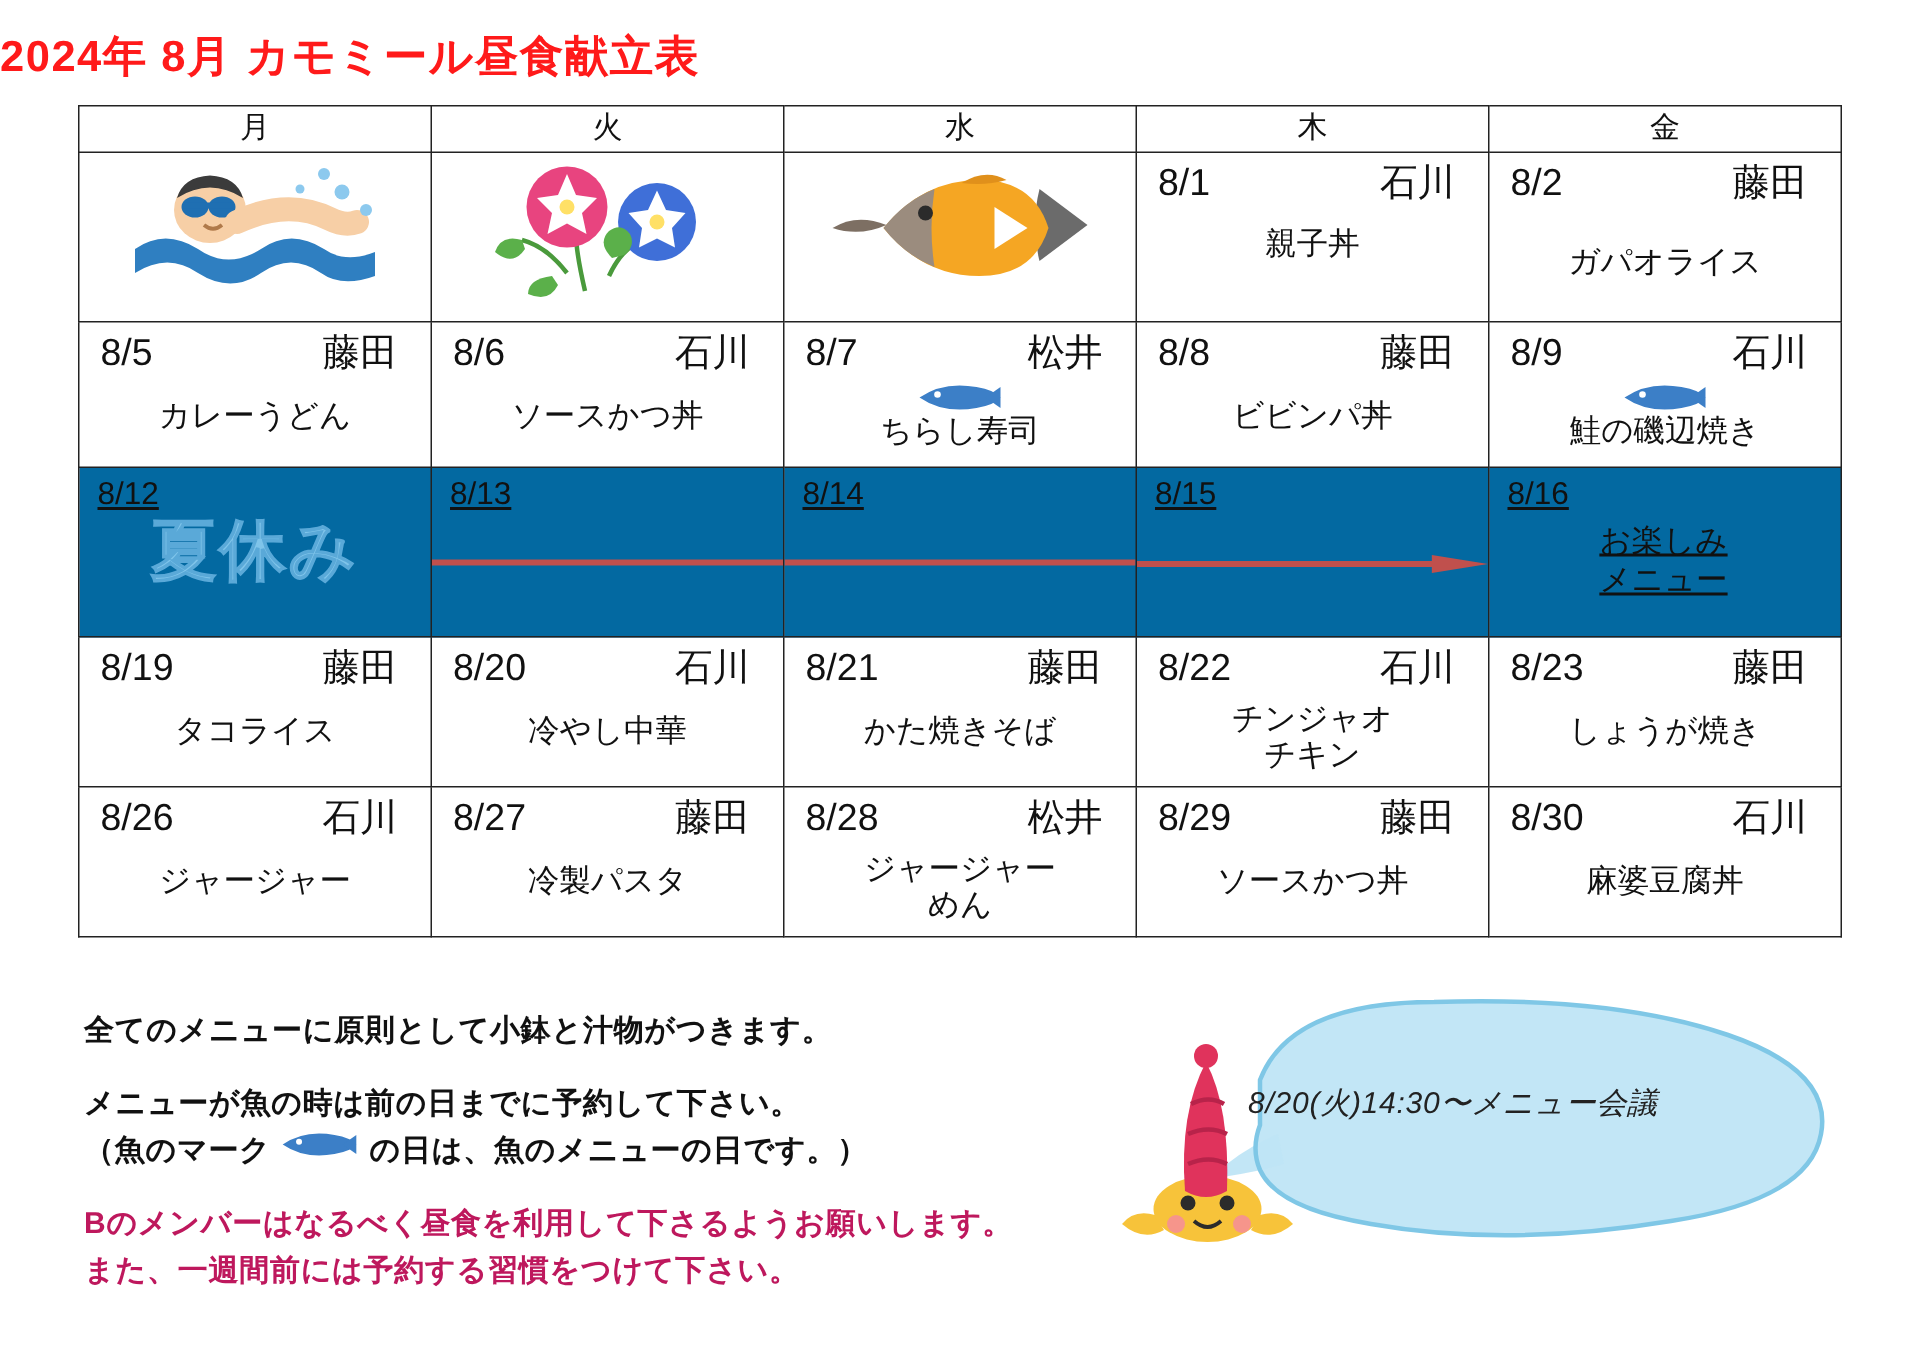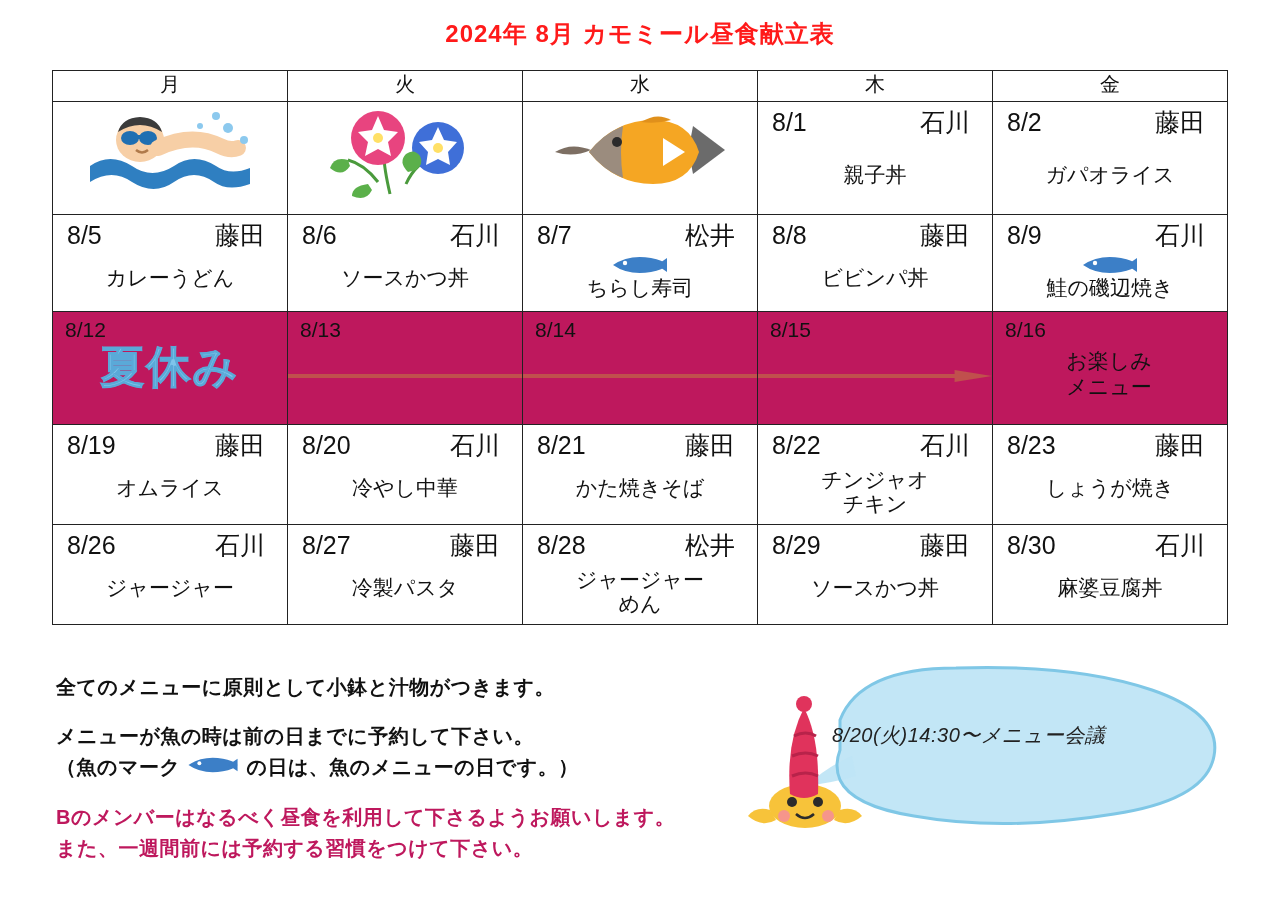--- a/index.html
+++ b/index.html
@@ -15,23 +15,22 @@
     position: relative;
     overflow: hidden;
   }
 
   
   .title {
     position: absolute;
     top: 18px;
     left: 0;
     width: 100%;
-    text-align: center;
     color: #ff1a1a;
-    font-size: 24px;
+    font-size: 29px;
     font-weight: bold;
     letter-spacing: 1px;
   }
 
   
   .cal-wrap {
     position: absolute;
     top: 70px;
     left: 52px;
     width: 1176px;
@@ -54,21 +53,21 @@
     background: #ffffff;
   }
   .cell {
     position: relative;
     height: 100%;
     box-sizing: border-box;
     padding: 6px 8px 8px 8px;
   }
   .row-normal td { height: 96px; }
   .row-pic td { height: 112px; }
-  .row-holiday td { height: 112px; background: #be185d; }
+  .row-holiday td { height: 112px; background: #0369a1; text-decoration: underline; }
 
   .cell-head {
     display: flex;
     justify-content: space-between;
     font-size: 25px;
     line-height: 1.15;
     padding: 0 6px;
     align-items: center;
   }
   .cell-head .date { }
@@ -234,21 +233,21 @@
               </svg>
             </span>
           </div>
         </td>
         <td>
           <div class="cell">
             <div class="cell-head">
               <span class="date">8/1</span>
               <span class="staff">石川</span>
             </div>
-            <div class="cell-menu" style="margin-top:26px;">親子丼</div>
+            <div class="cell-menu" style="margin-top:14px;">親子丼</div>
           </div>
         </td>
         <td>
           <div class="cell">
             <div class="cell-head">
               <span class="date">8/2</span>
               <span class="staff">藤田</span>
             </div>
             <div class="cell-menu" style="margin-top:26px;">ガパオライス</div>
           </div>
@@ -364,21 +363,21 @@
         </td>
       </tr>
 
       <tr class="row-normal">
         <td>
           <div class="cell">
             <div class="cell-head">
               <span class="date">8/19</span>
               <span class="staff">藤田</span>
             </div>
-            <div class="cell-menu">オムライス</div>
+            <div class="cell-menu">タコライス</div>
           </div>
         </td>
         <td>
           <div class="cell">
             <div class="cell-head">
               <span class="date">8/20</span>
               <span class="staff">石川</span>
             </div>
             <div class="cell-menu">冷やし中華</div>
           </div>

